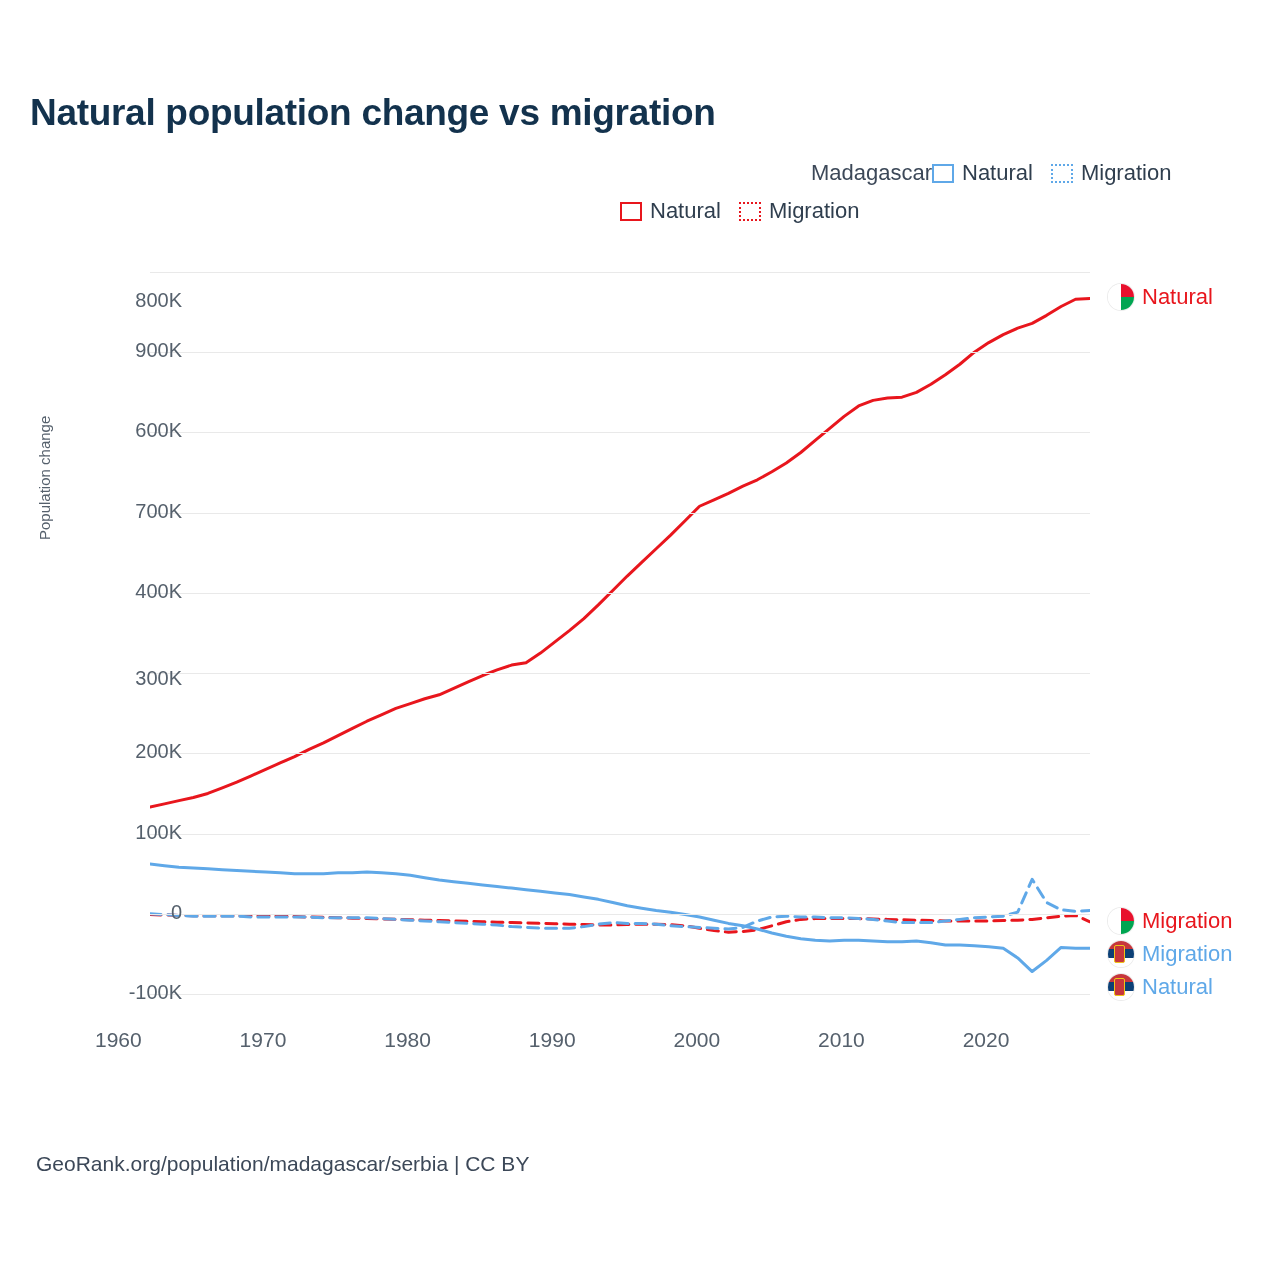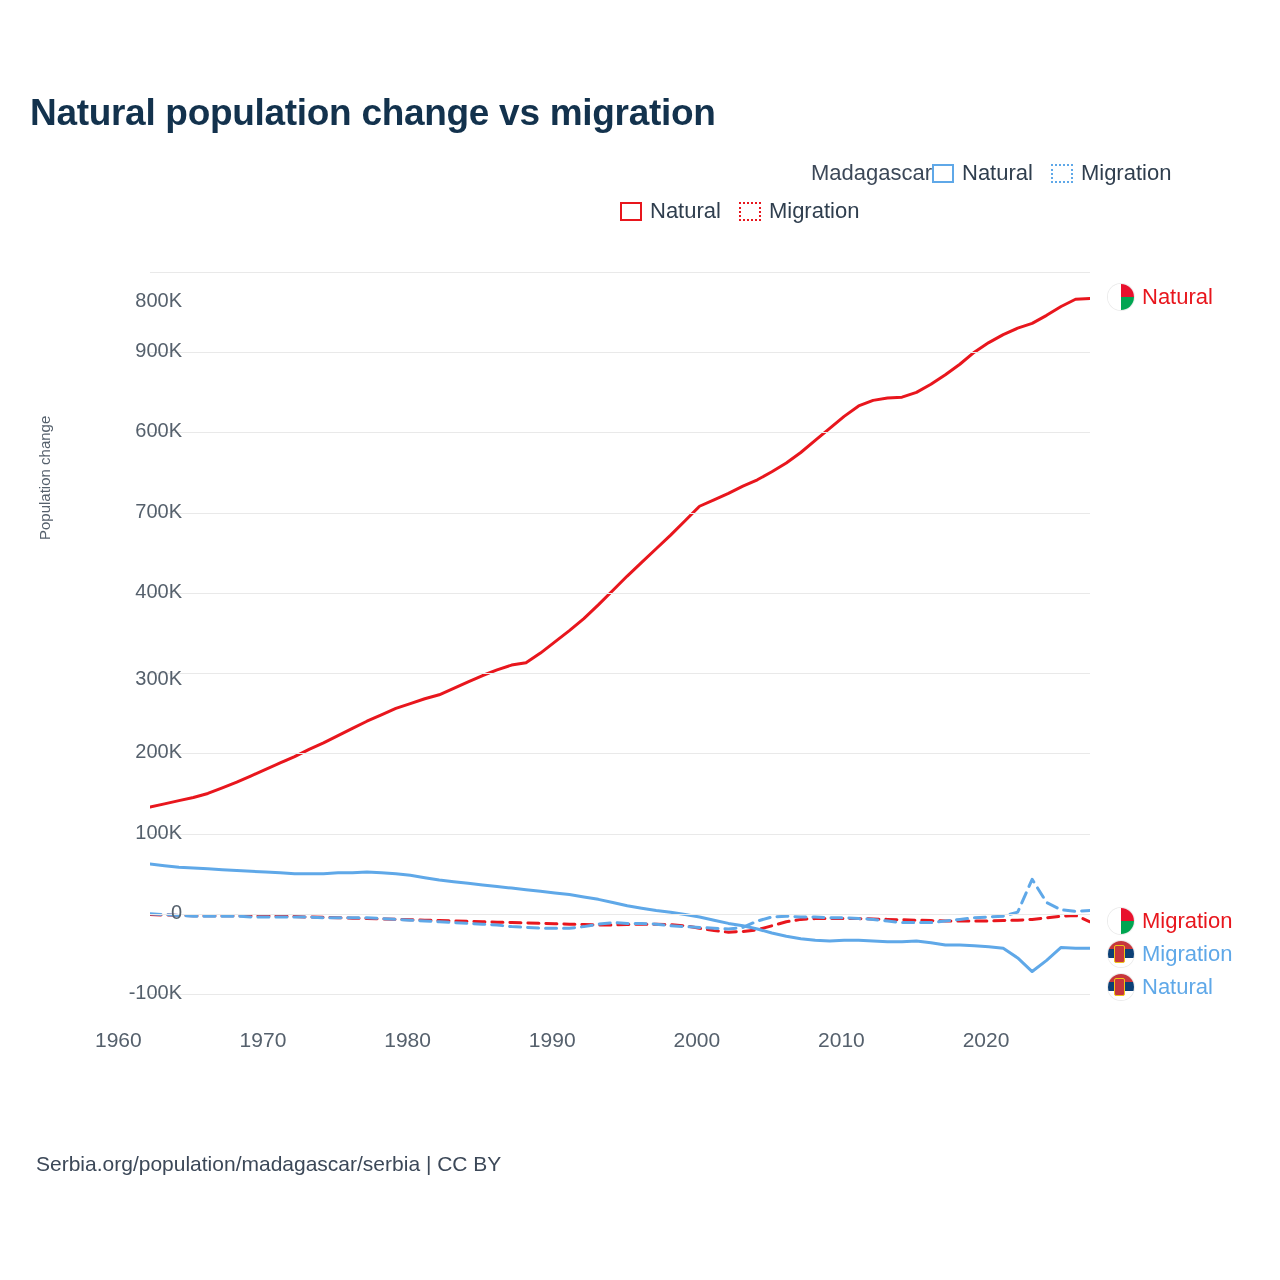--- a/index.html
+++ b/index.html
@@ -202,21 +202,21 @@
       <div class="gridline" style="top: 561.556px;"></div>
       <div class="gridline" style="top: 481.333px;"></div>
       <div class="gridline" style="top: 401.111px;"></div>
       <div class="gridline" style="top: 320.889px;"></div>
       <div class="gridline" style="top: 240.667px;"></div>
       <div class="gridline" style="top: 160.444px;"></div>
       <div class="gridline" style="top: 80.2222px;"></div>
       <div class="gridline" style="top: 0px;"></div>
     </div>
 
-  <div class="footer l2">Serbia.org/population/madagascar/serbia | CC BY</div>
+  <div class="footer l2">GeoRank.org/population/madagascar/serbia | CC BY</div>
 <div class="y-tick" style="top: 981px;">-100K</div>
     <div class="y-tick" style="top: 900.778px;">0</div>
     <div class="y-tick" style="top: 820.556px;">100K</div>
     <div class="y-tick" style="top: 740.333px;">200K</div>
     <div class="y-tick" style="top: 654px; margin-top: 13px;">300K</div>
     <div class="y-tick" style="top: 579.889px;">400K</div>
     <div class="y-tick" style="top: 499.667px;">700K</div>
     <div class="y-tick" style="top: 419.444px;">600K</div>
     <div class="y-tick" style="top: 339.222px;">900K</div>
     <div class="y-tick" style="top: 259px; margin-top: 30px;">800K</div>

